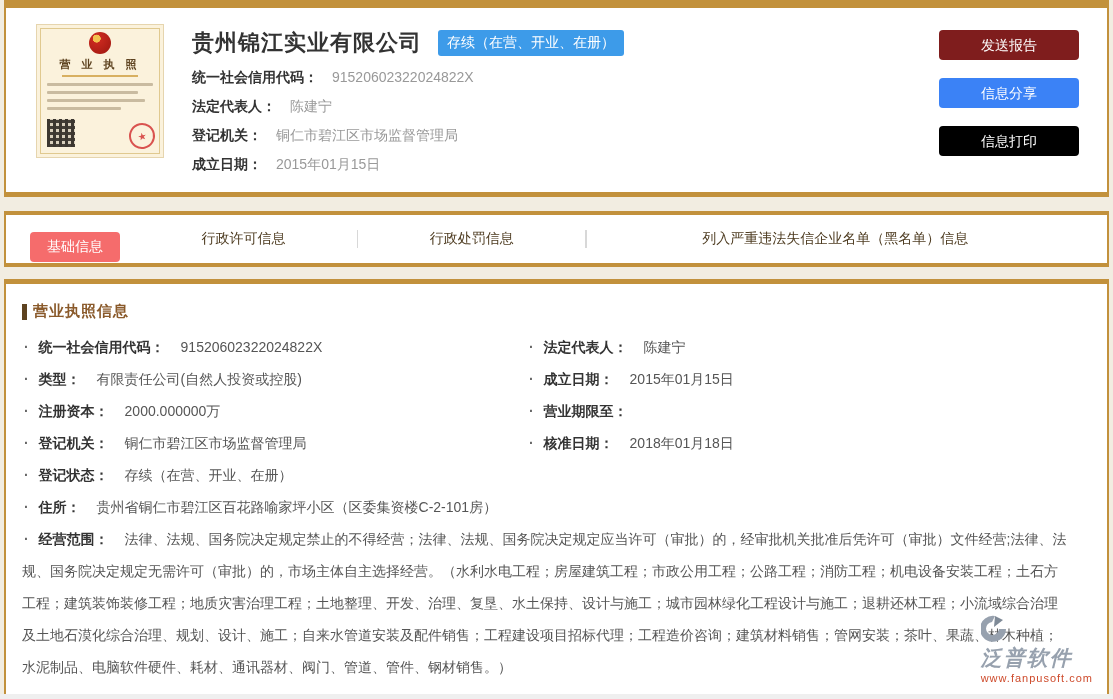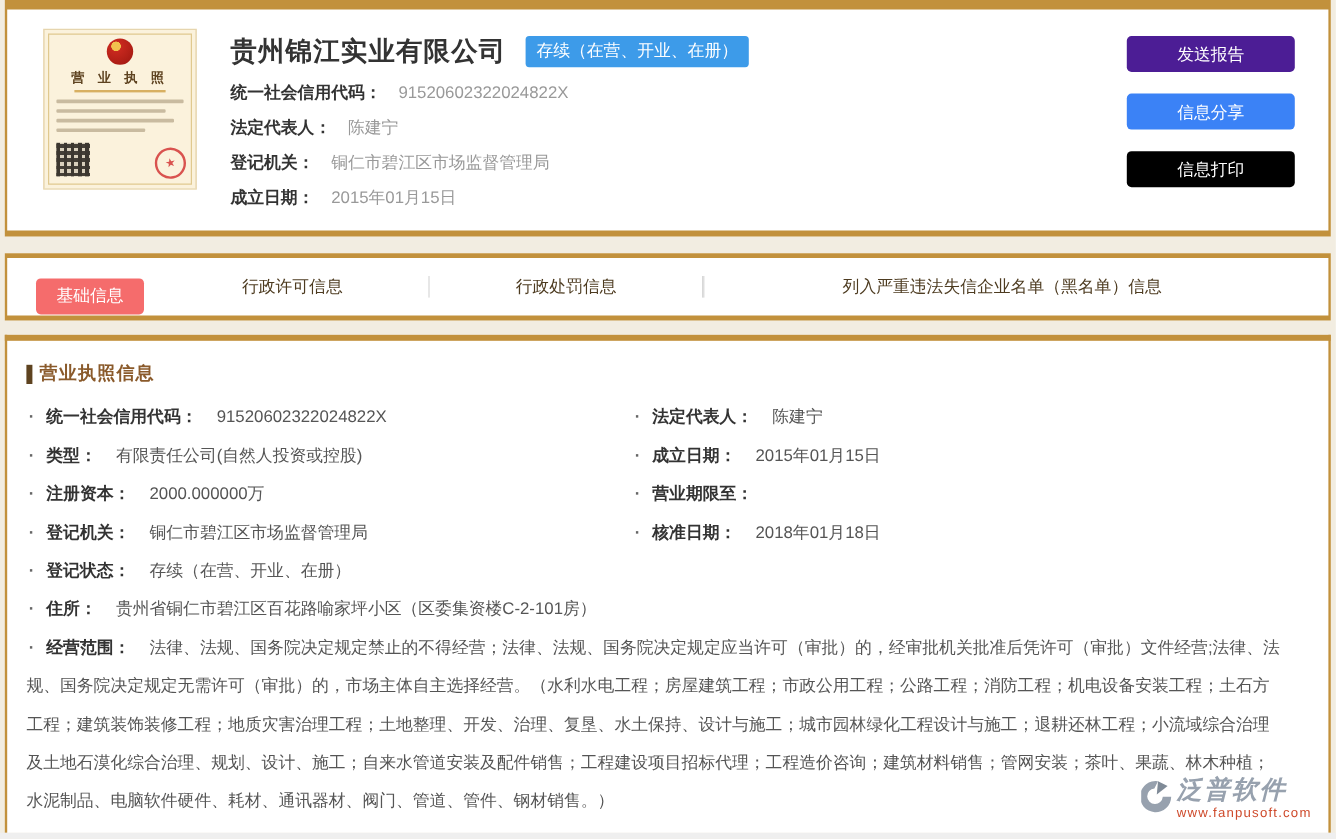--- a/index.html
+++ b/index.html
@@ -35,21 +35,21 @@
   .company-title { font-size:22px; font-weight:bold; color:#333; letter-spacing:1px; }
   .status-badge { margin-left:16px; background:#3D9BE9; color:#fff; font-size:14px;
     padding:4px 9px; border-radius:3px; }
   .hfield { margin-top:11px; font-size:14px; }
   .hfield .lbl { font-weight:bold; color:#333; }
   .hfield .val { color:#999; margin-left:14px; }
   .header-actions { width:140px; flex:none; padding-top:6px; }
   .act-btn { display:block; width:140px; height:30px; line-height:30px; border:none;
     border-radius:4px; color:#fff; font-size:14px; text-align:center; cursor:pointer;
     margin-bottom:18px; font-family:inherit; }
-  .btn-send  { background:#4c1d95; }
+  .btn-send  { background:#7f1d1d; }
   .btn-share { background:#3b82f6; }
   .btn-print { background:#000000; }
 
   
   .tab-card { margin-top:14px; border-top-width:4px; border-bottom-width:4px;
     height:56px; display:flex; align-items:center; padding:0 24px; }
   .tab { font-size:14px; color:#4D3B20; text-align:center; cursor:pointer; white-space:nowrap; }
   .tab.active { background:#F56C6C; color:#fff; border-radius:4px; padding:6px 17px;
     flex:none; margin-right:10px;margin-top:16px; }
   .tab.t2 { flex:1.1; } .tab.t3 { flex:1.1; } .tab.t4 { flex:1.5; } .tab.t5 { flex:2.4; }
@@ -65,21 +65,21 @@
   .col-left { width:505px; flex:none; }
   .col-right { flex:1; }
   .frow { height:32px; line-height:32px; font-size:14px; white-space:nowrap; overflow:hidden; }
   .frow::before, .fpara::before { content:"·"; color:#666; margin:0 6px 0 2px; font-weight:bold; }
   .frow .lbl, .fpara .lbl { font-weight:bold; color:#333; }
   .frow .val { color:#555; margin-left:16px; }
   .fpara { font-size:14px; line-height:32px; color:#555; text-align:left; }
   .fpara .val { margin-left:16px; color:#555; }
 
   
-  .brand { position:absolute; right:14px; bottom:10px; display:flex; align-items:center; }
+  .brand { position:absolute; right:14px; bottom:10px; display:flex; align-items:flex-start;flex-direction:column; }
   .brand-mark { width:26px; height:30px; margin-right:4px; }
   .brand-txt .name { font-size:21px; font-weight:bold; color:#97A1AE; letter-spacing:2px;
     font-style:italic; }
   .brand-txt .url { font-size:11px; color:#CE4A2B; letter-spacing:1px; }
   .bottom-strip { position:fixed; left:0; bottom:0; width:100%; height:5px; background:#EFEFEF; }
 </style>
 </head>
 <body>
 
 <div class="gold-card header-card">

